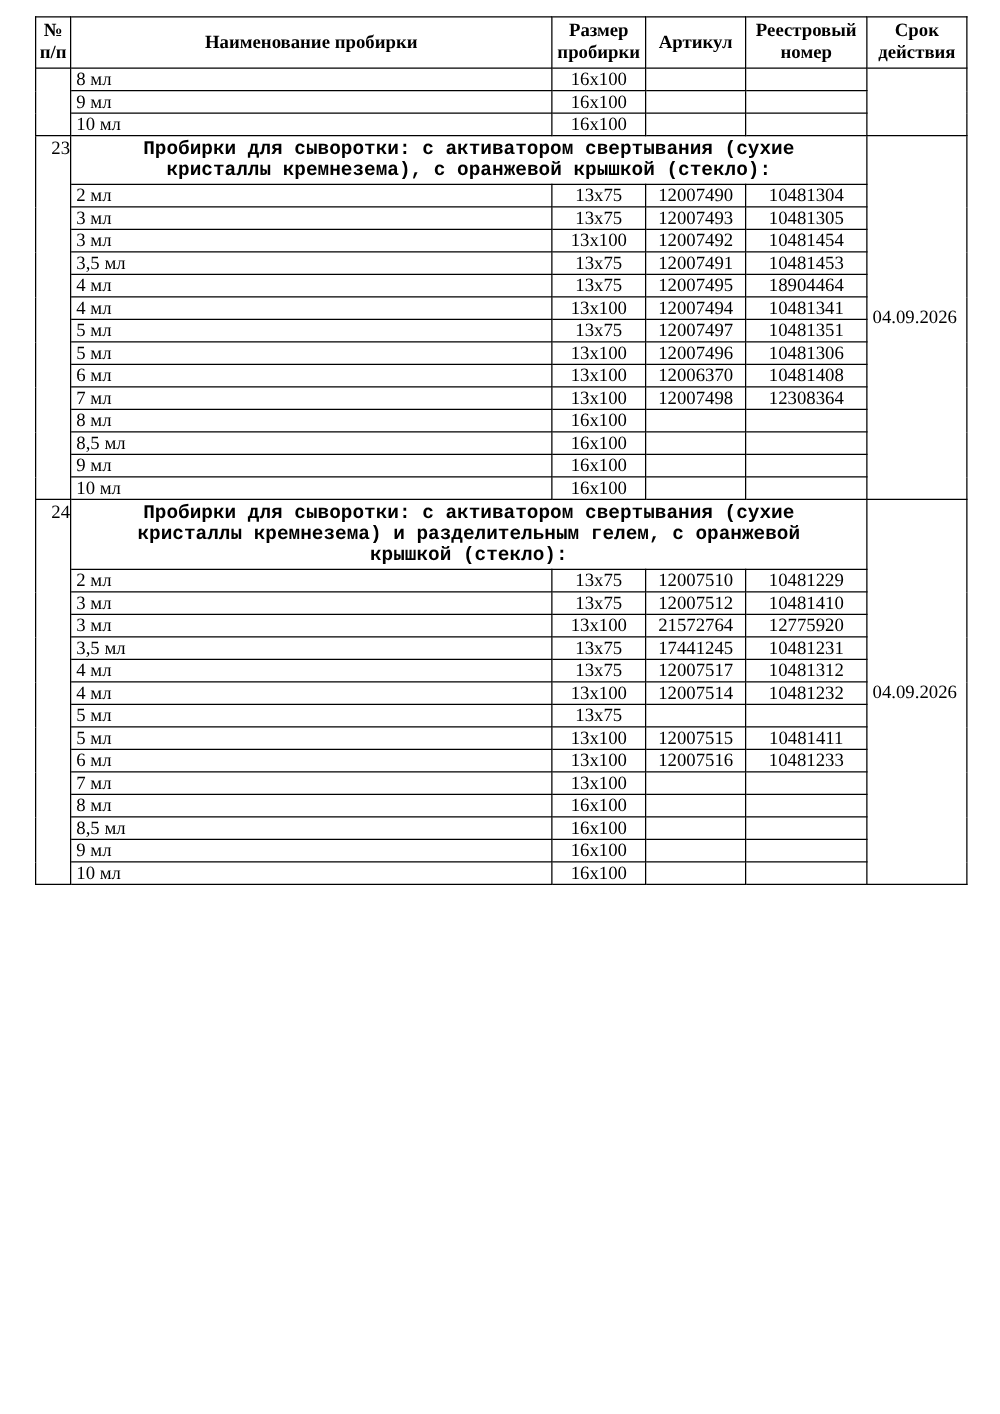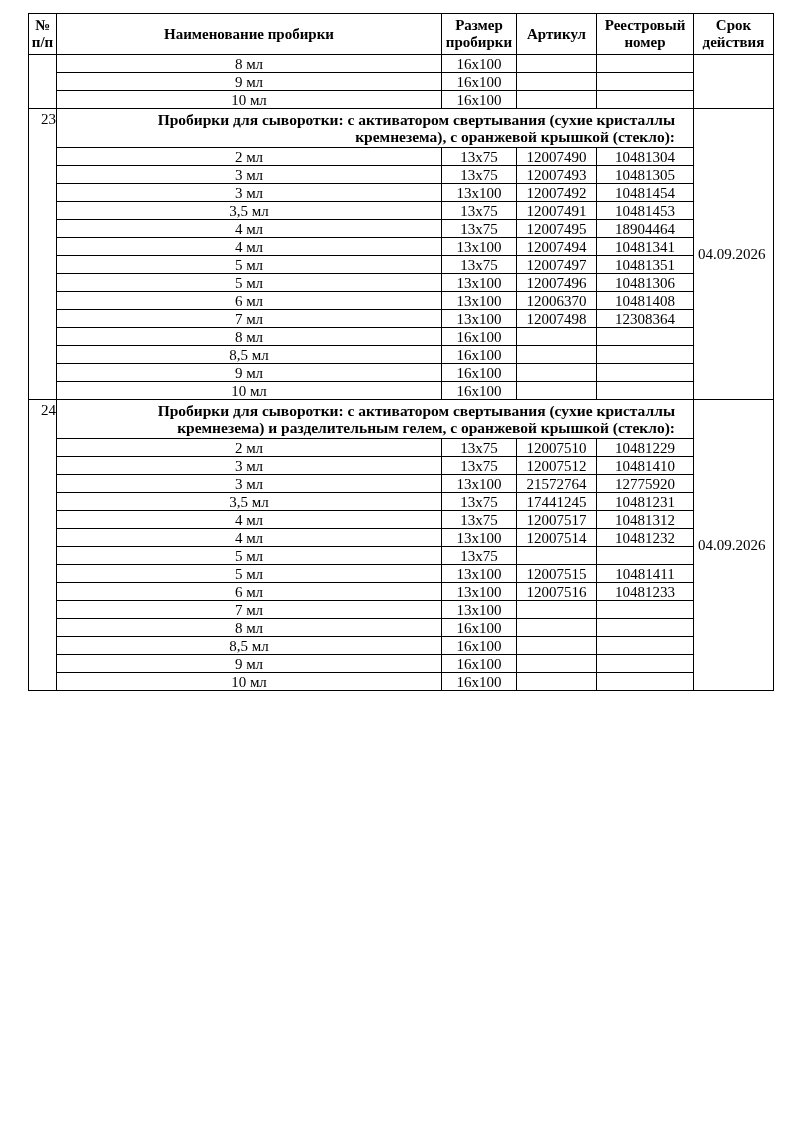--- a/index.html
+++ b/index.html
@@ -31,30 +31,31 @@
     line-height: 17px;
     padding: 3px 1px;
   }
   .doc-table td {
     font-size: 15px;
     line-height: 16px;
     height: 18px;
     padding: 0 4px;
     vertical-align: middle;
   }
-  td.cell-name { text-align: center; margin-left: 45px; }
+  td.cell-name { text-align: left; margin-left: 45px; }
   td.cell-size, td.cell-article, td.cell-reg { text-align: center; padding: 0 2px; }
   td.section-number { text-align: left; vertical-align: top; padding: 2px 12px; }
   td.section-title {
     font-weight: bold;
     font-size: 15.5px;
-    text-align: right;
+    text-align: center;
     line-height: 17px;
     padding: 2px 18px;
     height: auto;
+    font-family: Liberation Mono, monospace;
   }
   td.section-validity { text-align: left; vertical-align: middle; }
 </style>
 </head>
 <body>
 
 <div class="page">
   <table class="doc-table">
     <colgroup>
       <col style="width:28px">

